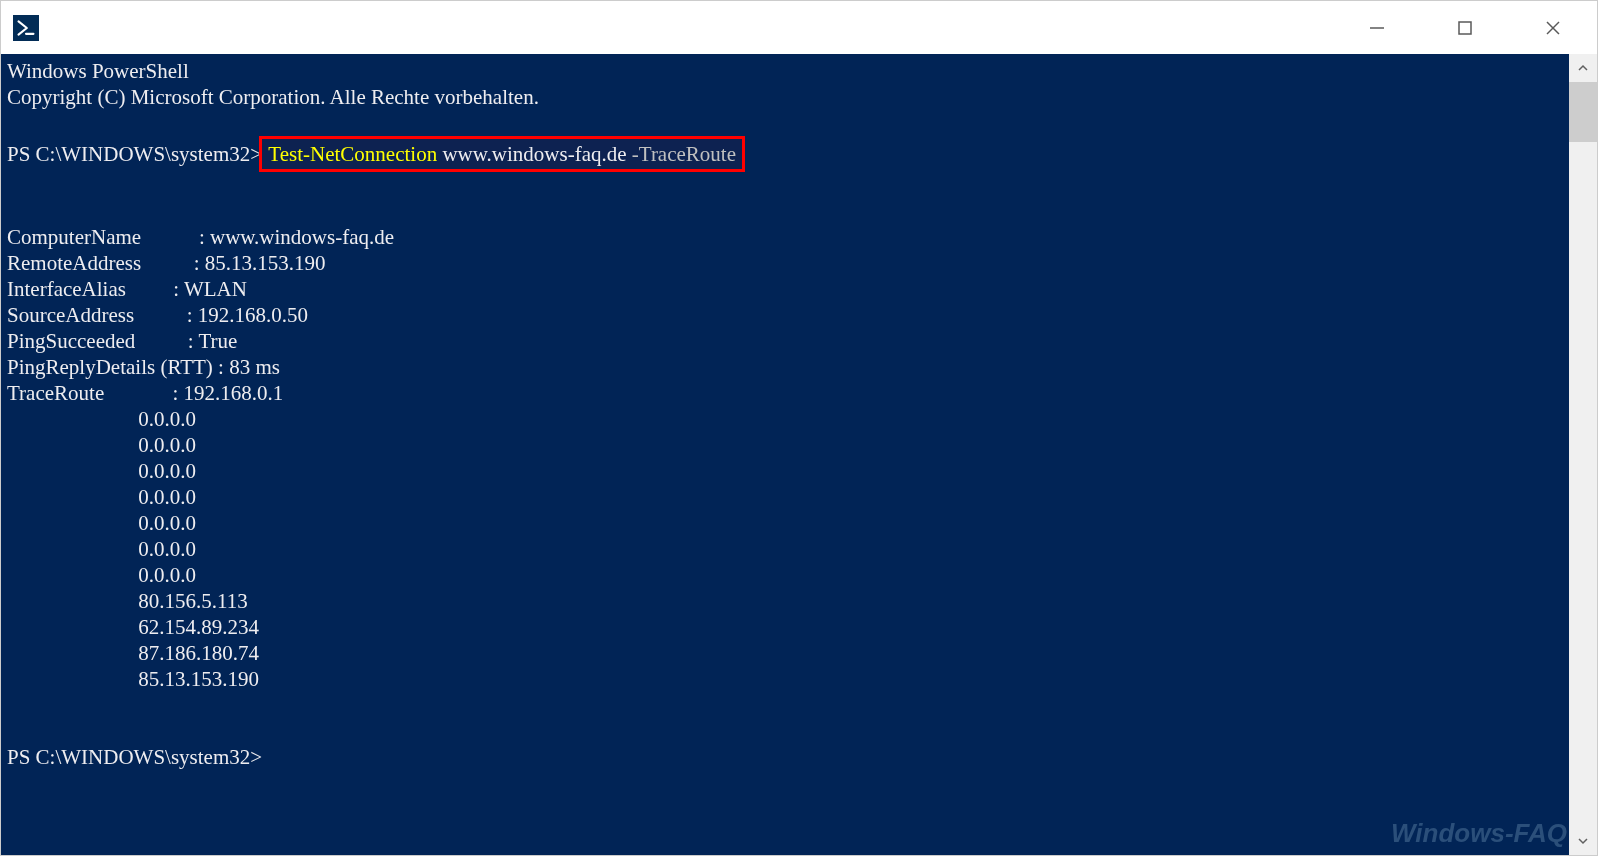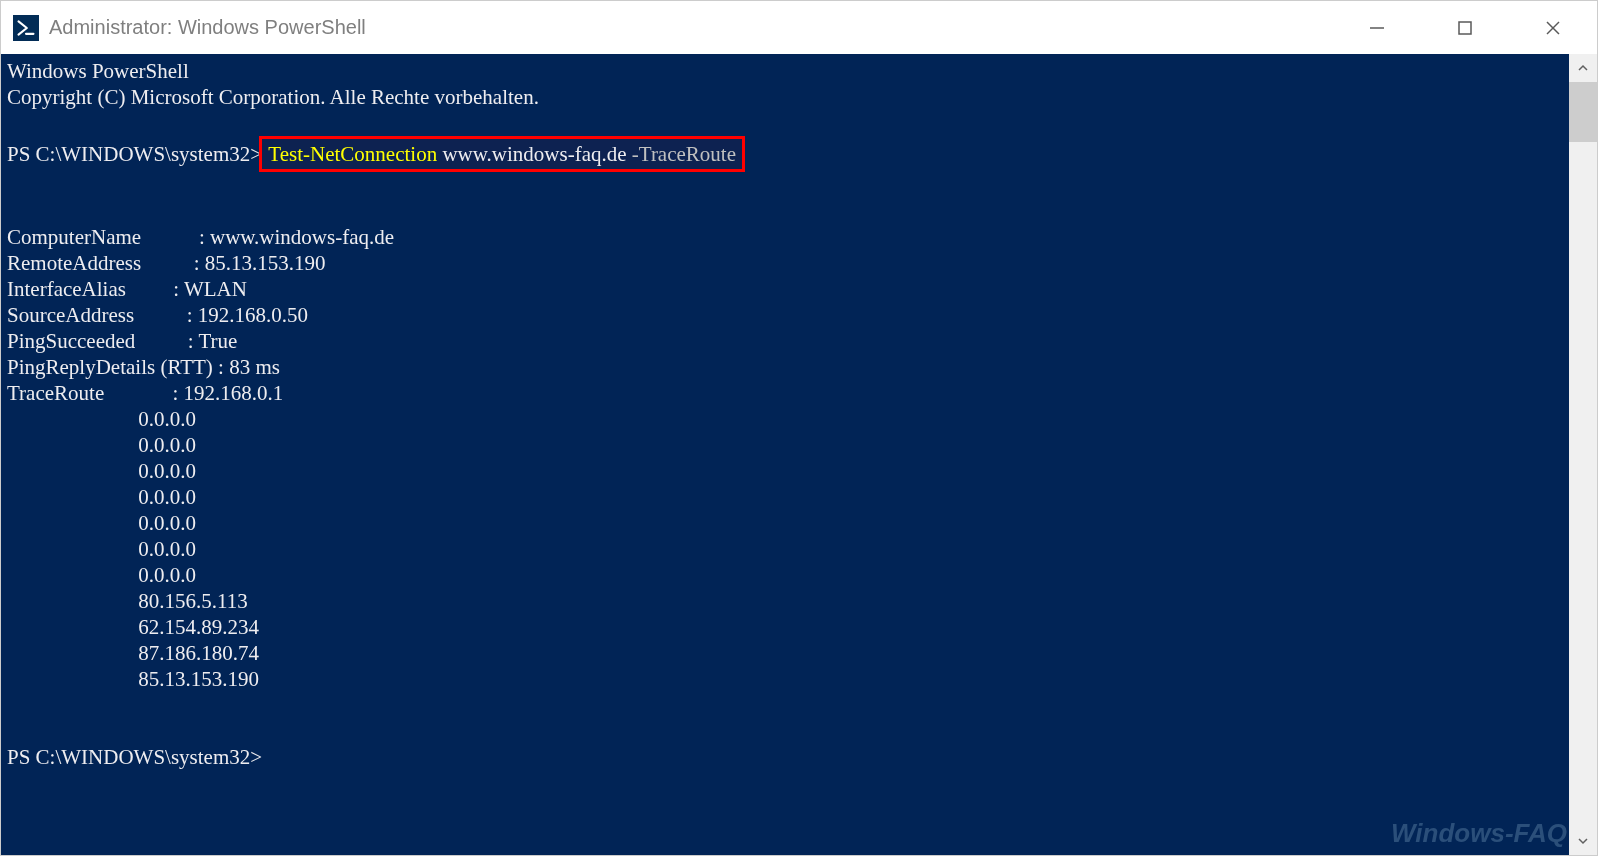--- a/index.html
+++ b/index.html
@@ -136,21 +136,20 @@
 <div class="window">
 
   <div class="titlebar">
     <div class="titlebar-icon">
       <svg viewBox="0 0 24 24">
           <rect x="0" y="0" width="24" height="24" fill="#022c56"></rect>
           <path d="M3 4 L13 12 L3 20" stroke="#ffffff" stroke-width="2.5" fill="none" stroke-linecap="round" stroke-linejoin="round"></path>
           <line x1="12" y1="19" x2="21" y2="19" stroke="#ffffff" stroke-width="2.5" stroke-linecap="round"></line>
         </svg>
     </div>
-    <div class="titlebar-text">Administrator: Windows PowerShell</div>
     <div class="window-controls">
       <div class="win-btn">
         <svg width="18" height="18" viewBox="0 0 18 18">
             <line x1="2" y1="9" x2="16" y2="9" stroke="#5a5a5a" stroke-width="1.5"></line>
           </svg>
       </div>
       <div class="win-btn">
         <svg width="18" height="18" viewBox="0 0 18 18">
             <rect x="3" y="3" width="12" height="12" fill="none" stroke="#5a5a5a" stroke-width="1.5"></rect>
           </svg>

